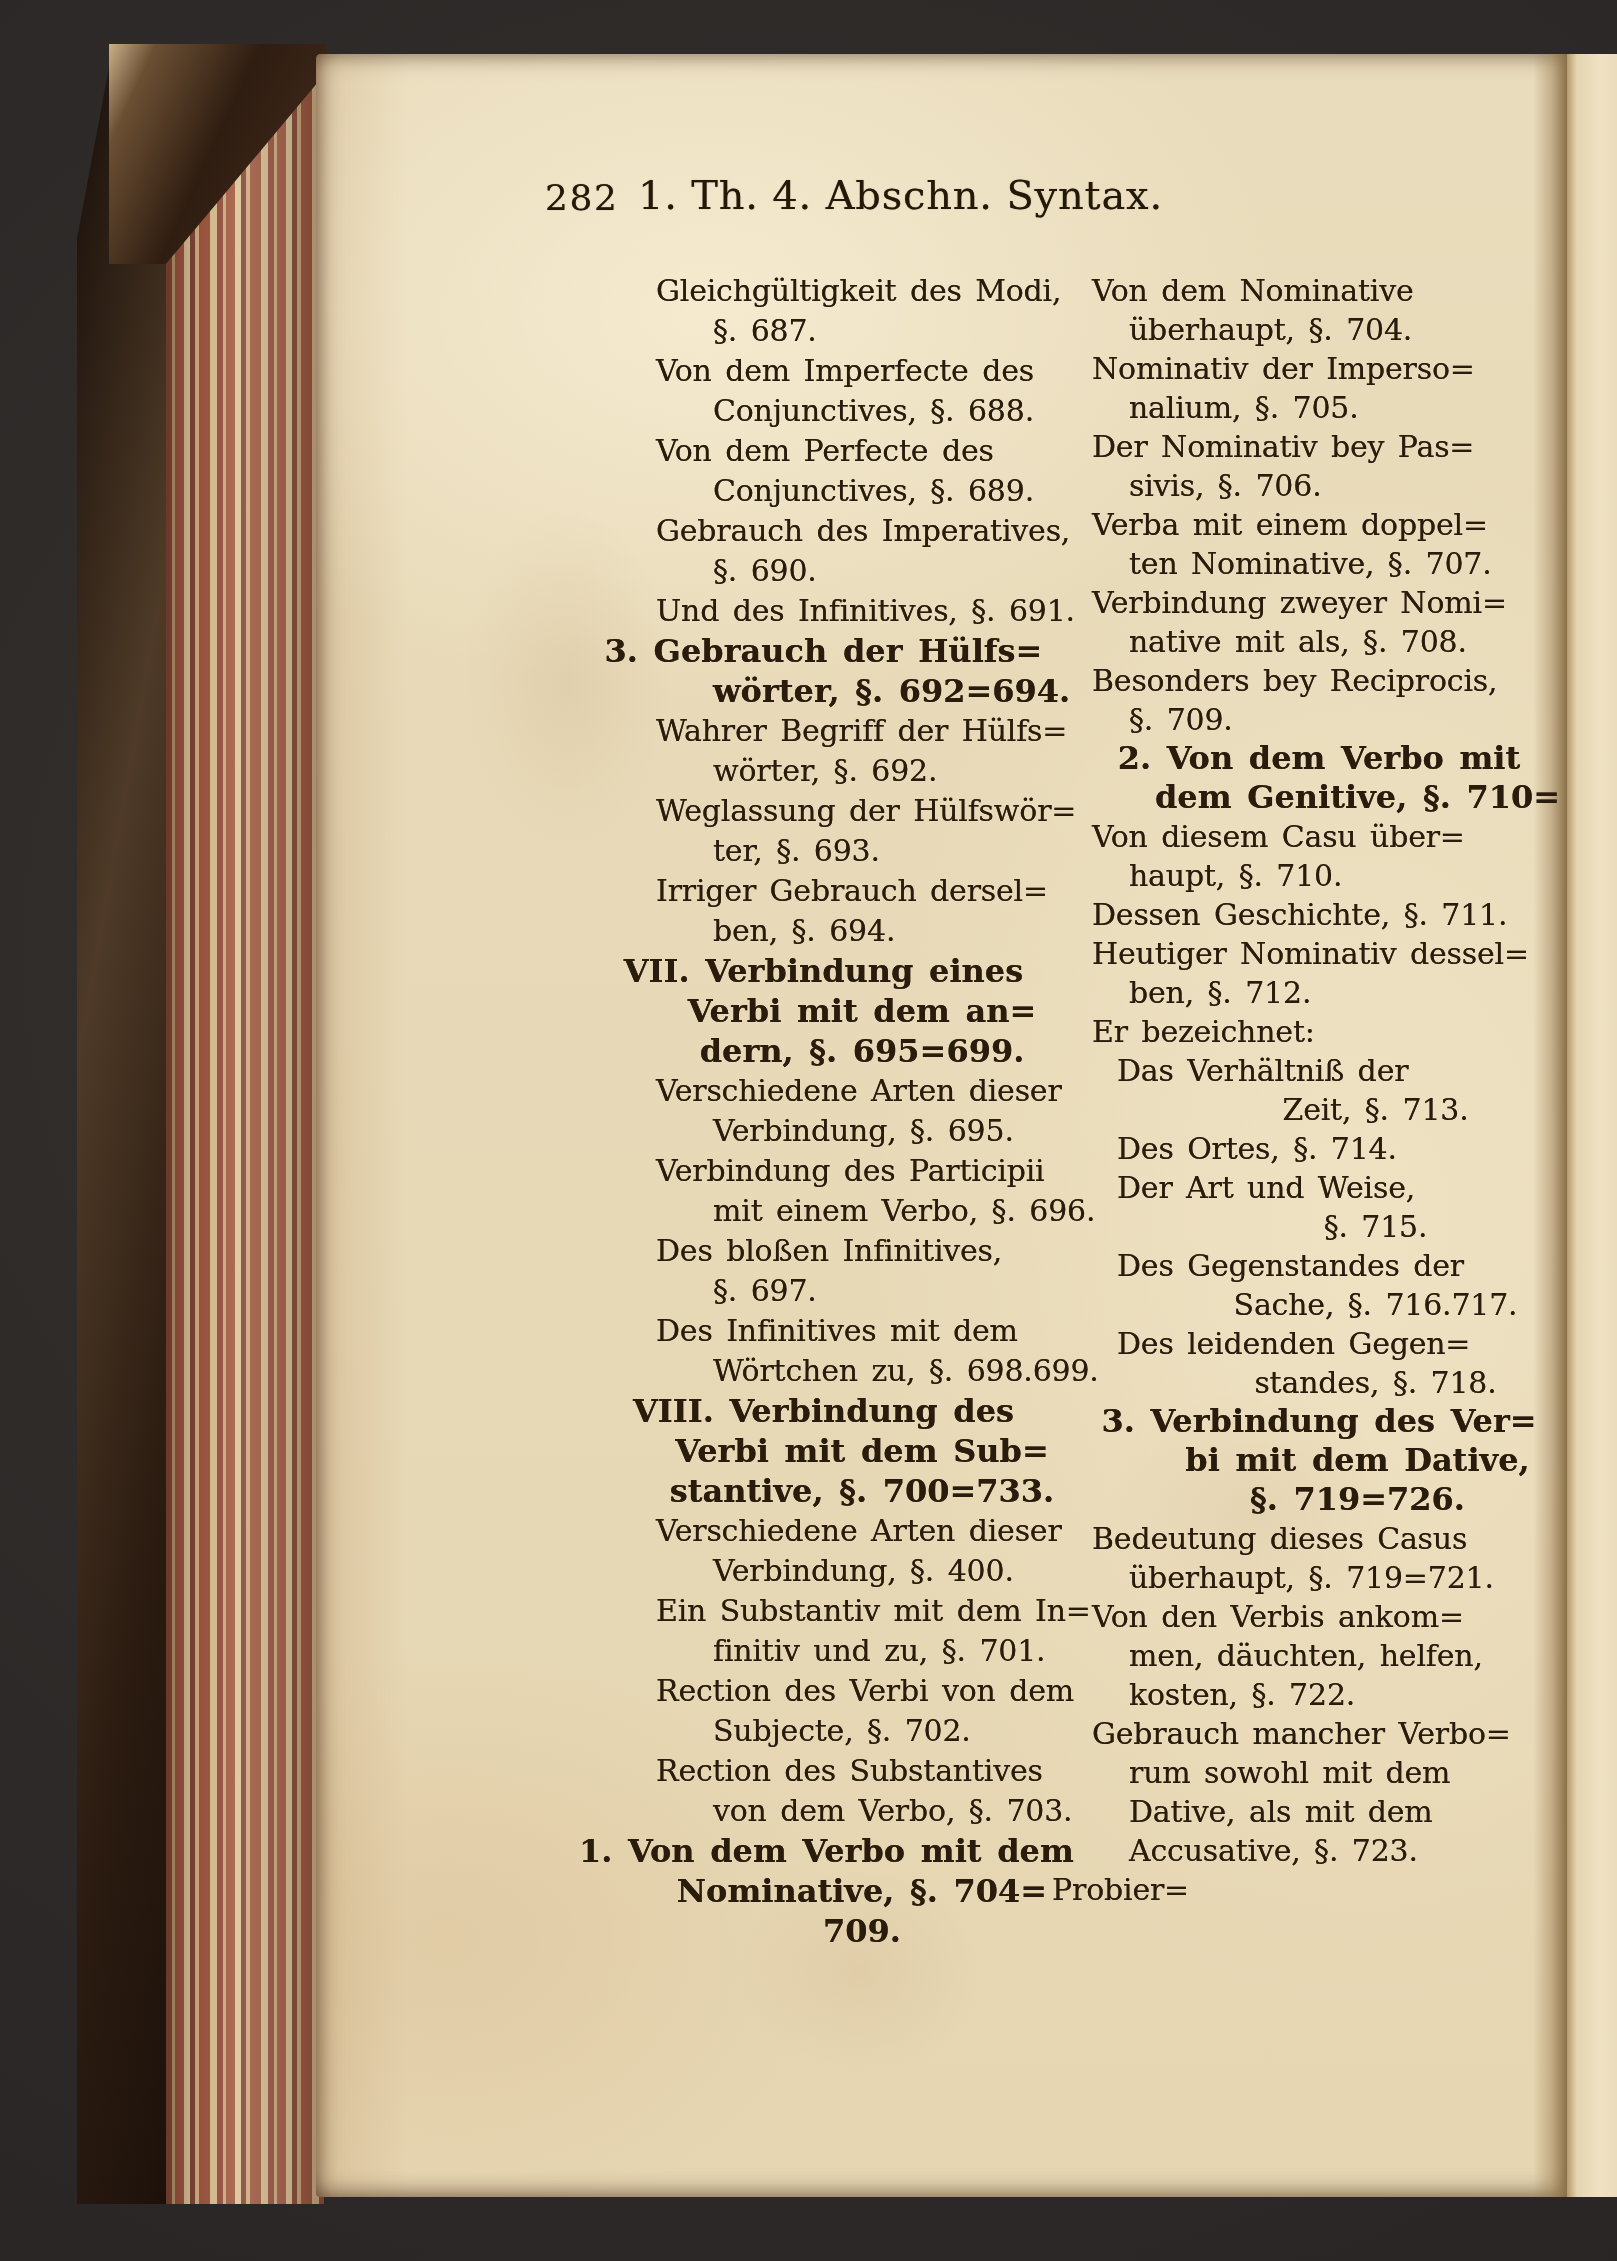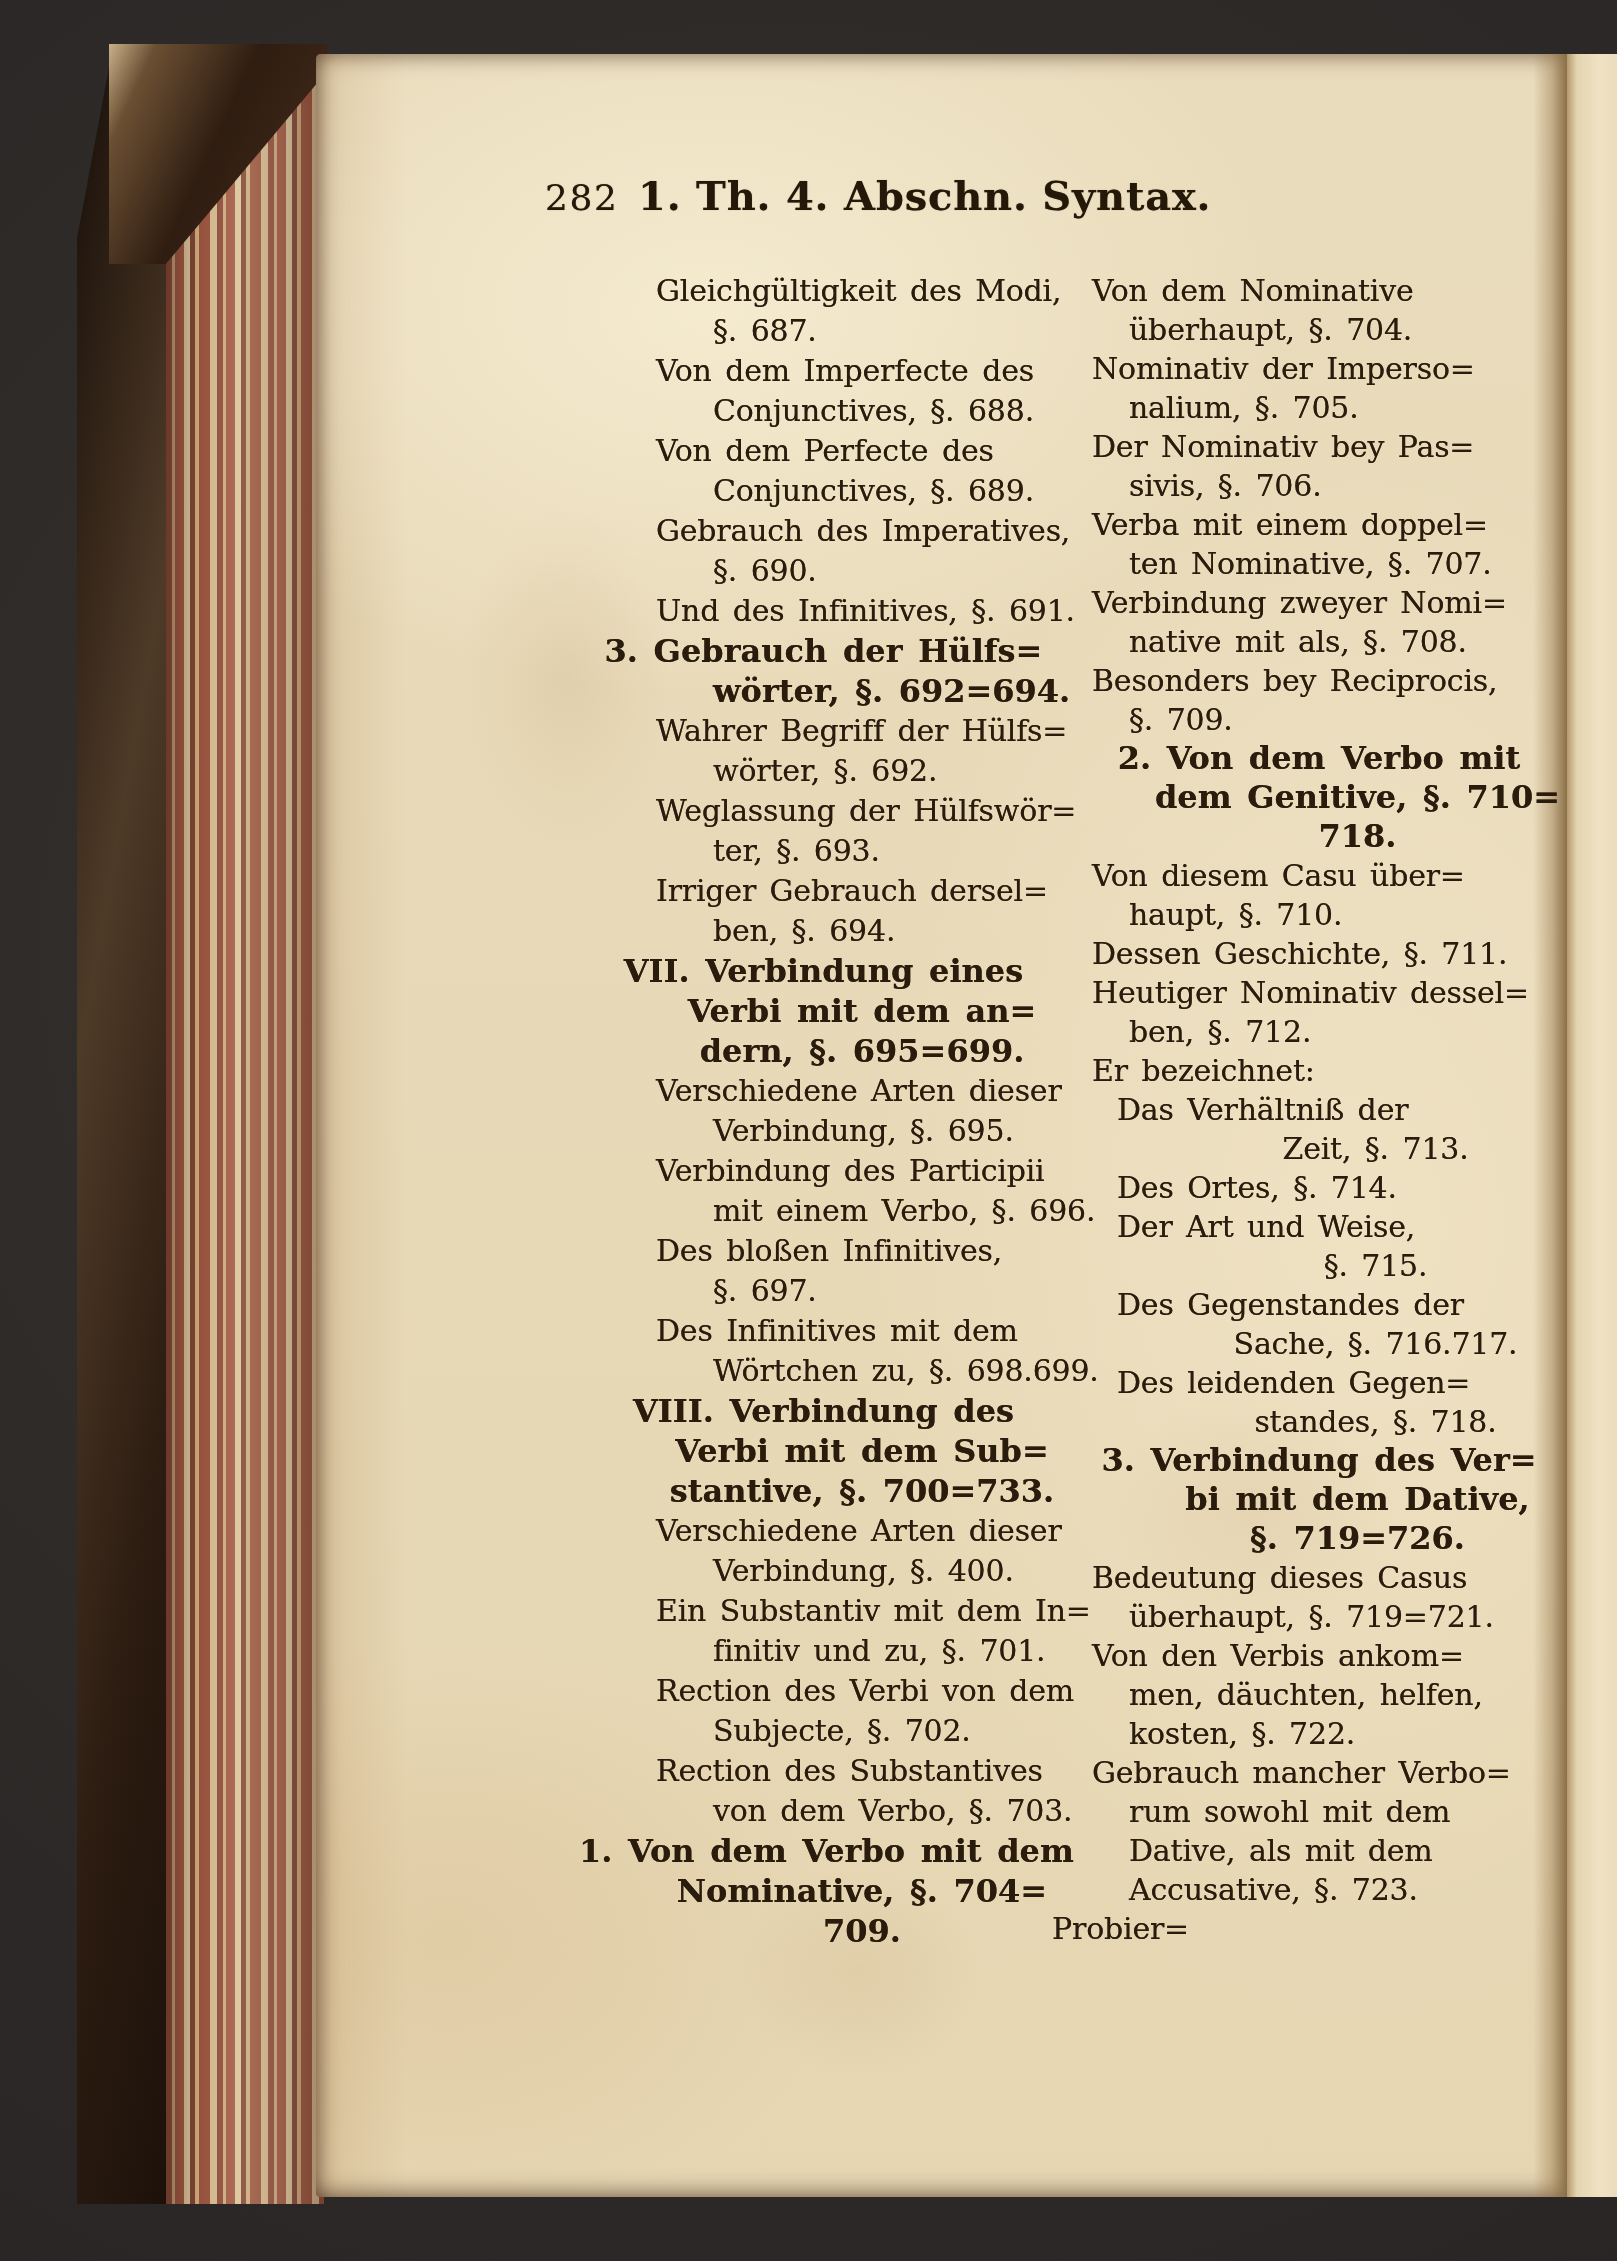--- a/index.html
+++ b/index.html
@@ -60,21 +60,21 @@
   .stain{position:absolute;border-radius:50%;pointer-events:none;}
 
   
   .pagenum{
     position:absolute;left:229px;top:123px;
     font-size:36px;font-weight:400;color:#241808;letter-spacing:1.6px;
     text-shadow:0 0 0.8px rgba(36,24,8,.6);
   }
   .title{
     position:absolute;left:322px;top:118px;
-    font-size:40px;font-weight:700;color:#241808;letter-spacing:0.8px;
+    font-size:40px;font-weight:400;color:#241808;letter-spacing:0.8px;
     text-shadow:0 0 0.8px rgba(36,24,8,.6);
   }
   .col{position:absolute;top:217px;}
   .col-left{left:251px;width:501px;}
   .col-right{left:736px;width:534px;}
   .line{
     font-size:30px;font-weight:400;color:#2a1c0d;white-space:nowrap;
     word-spacing:.14em;letter-spacing:-0.2px;
     text-shadow:0 0 0.6px rgba(42,28,13,.75);
   }
@@ -215,21 +215,20 @@
           <div class="line first">Verbindung zweyer Nomi=</div>
           <div class="line cont">native mit als, §. 708.</div>
         </div>
         <div class="toc-item">
           <div class="line first">Besonders bey Reciprocis,</div>
           <div class="line cont">§. 709.</div>
         </div>
         <div class="toc-item bold">
           <div class="line num">2. Von dem Verbo mit</div>
           <div class="line cont">dem Genitive, §. 710=</div>
-          <div class="line cont">718.</div>
         </div>
         <div class="toc-item">
           <div class="line first">Von diesem Casu über=</div>
           <div class="line cont">haupt, §. 710.</div>
         </div>
         <div class="toc-item">
           <div class="line first">Dessen Geschichte, §. 711.</div>
         </div>
         <div class="toc-item">
           <div class="line first">Heutiger Nominativ dessel=</div>

